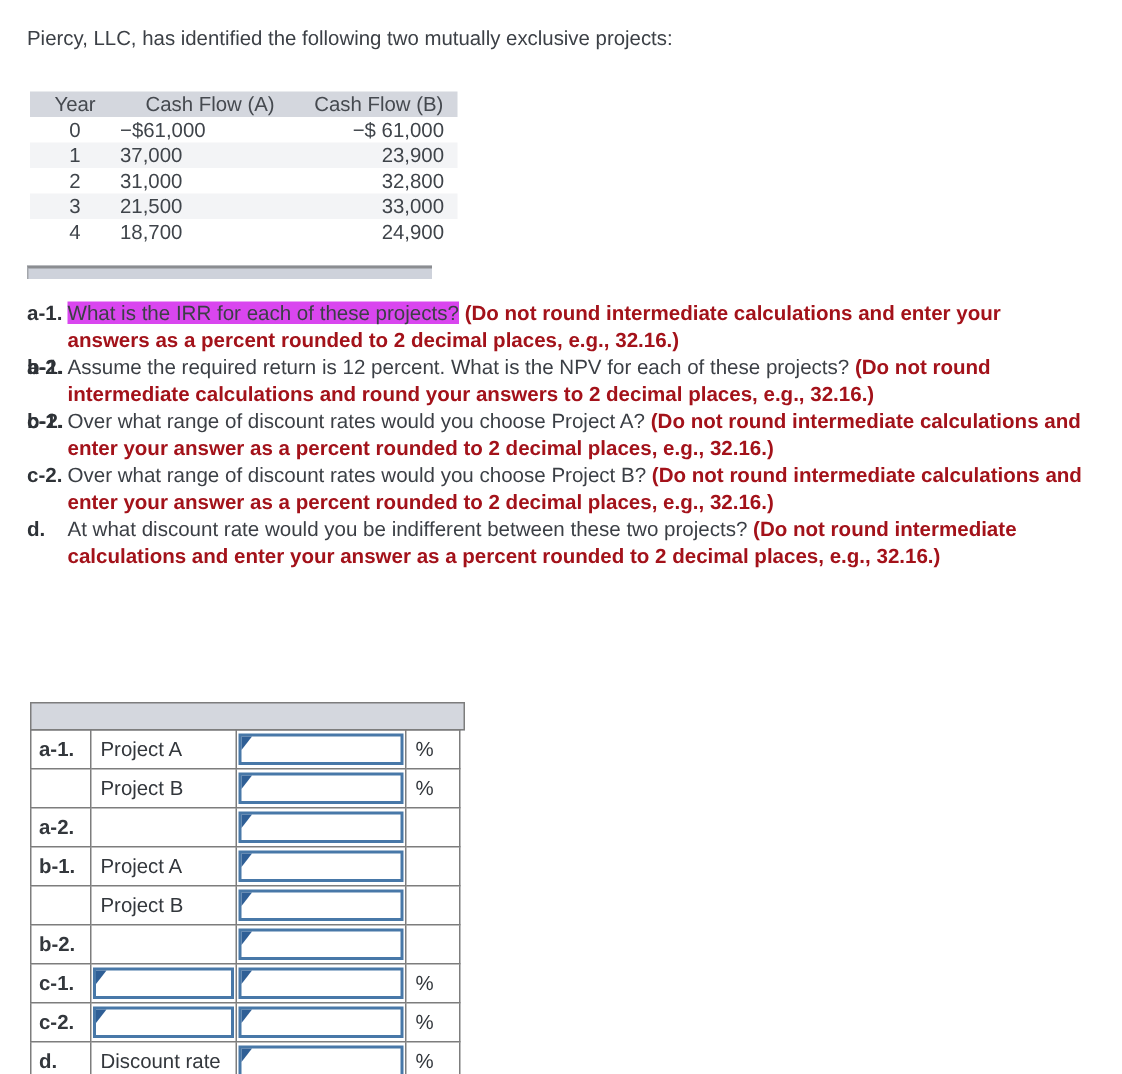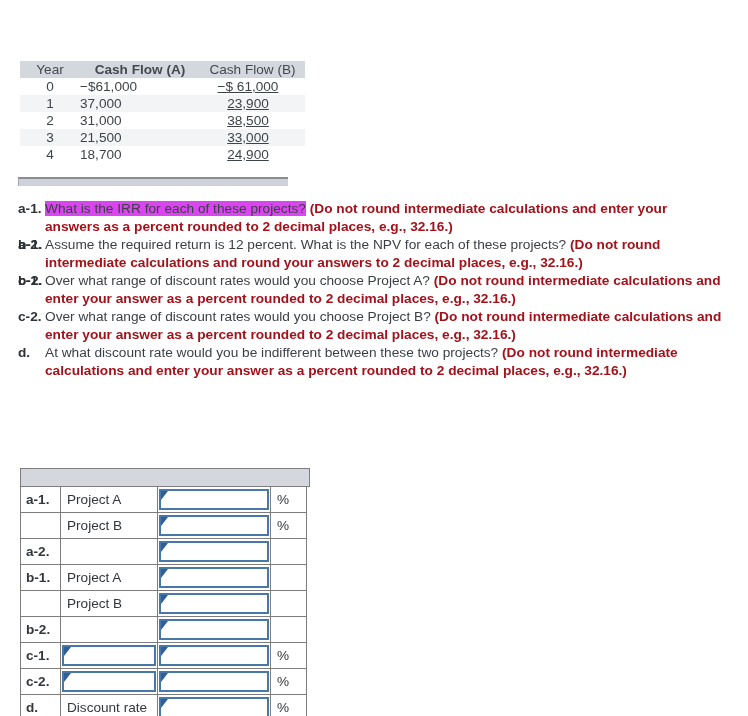--- a/index.html
+++ b/index.html
@@ -8,25 +8,25 @@
 
   .intro { position:absolute; left:18px; top:18px; margin:0; font-size:13.6px; color:#3c4046; }
 
   
   .cf-table { position:absolute; left:20px; top:61px; border-collapse:collapse; font-size:13.6px; color:#3f444a; }
   .cf-table th, .cf-table td { padding:0; height:17px; }
   .cf-table th { font-weight:400; color:#45494f; text-align:center; }
   .cf-table thead tr { background:#d4d7de; }
   .cf-table tbody tr:nth-child(even) { background:#f3f4f6; }
   th.cf-col0 { width:60px;margin-left:36px; }
-  th.cf-col1 { width:120px;font-weight:bold; }
+  th.cf-col1 { width:120px; }
   th.cf-col2 { width:105px; }
   td.cf-col0 { text-align:center; }
   td.cf-col1 { text-align:left; padding-right:16px; }
-  td.cf-col2 { text-align:center; padding-right:9px;text-decoration:underline; }
+  td.cf-col2 { text-align:right; padding-right:9px; }
 
   
   .strip { position:absolute; left:18px; top:177px; width:270px; height:9px;
            background:#ced2db; border-top:2px solid #8b8d91; border-left:1px solid #a3a6ab; box-sizing:border-box; }
 
   
   .questions { position:absolute; left:18px; top:200px; width:704px; }
   .q-item { position:relative; padding-left:27px; font-size:13.7px; line-height:18px; color:#3b3f45; }
   .q-label { position:absolute; left:0; top:0; font-weight:700; color:#2e3237; }
   .q-hl { background:#d946ef; }
@@ -47,20 +47,21 @@
   .ibox input { width:100%; height:100%; border:0; margin:0; padding:0 4px; background:transparent;
                 font:inherit; color:#33373c; box-sizing:border-box; outline:none; }
   .marker { position:absolute; left:0; top:0; width:0; height:0;
             border-top:9px solid #2f5f96; border-right:7px solid transparent; pointer-events:none; }
 </style>
 </head>
 <body>
 
 <div class="page">
 
+  <p class="intro">Piercy, LLC, has identified the following two mutually exclusive projects:</p>
 
   <table class="cf-table">
     <thead>
       <tr id="cf-head-row">
           <th class="cf-col0">Year</th>
           <th class="cf-col1">Cash Flow (A)</th>
           <th class="cf-col2">Cash Flow (B)</th>
         </tr>
     </thead>
     <tbody id="cf-body">
@@ -70,21 +71,21 @@
           <td class="cf-col2">−$ 61,000</td>
         </tr>
         <tr>
           <td class="cf-col0">1</td>
           <td class="cf-col1">37,000</td>
           <td class="cf-col2">23,900</td>
         </tr>
         <tr>
           <td class="cf-col0">2</td>
           <td class="cf-col1">31,000</td>
-          <td class="cf-col2">38,500</td>
+          <td class="cf-col2">32,800</td>
         </tr>
         <tr>
           <td class="cf-col0">3</td>
           <td class="cf-col1">21,500</td>
           <td class="cf-col2">33,000</td>
         </tr>
         <tr>
           <td class="cf-col0">4</td>
           <td class="cf-col1">18,700</td>
           <td class="cf-col2">24,900</td>

